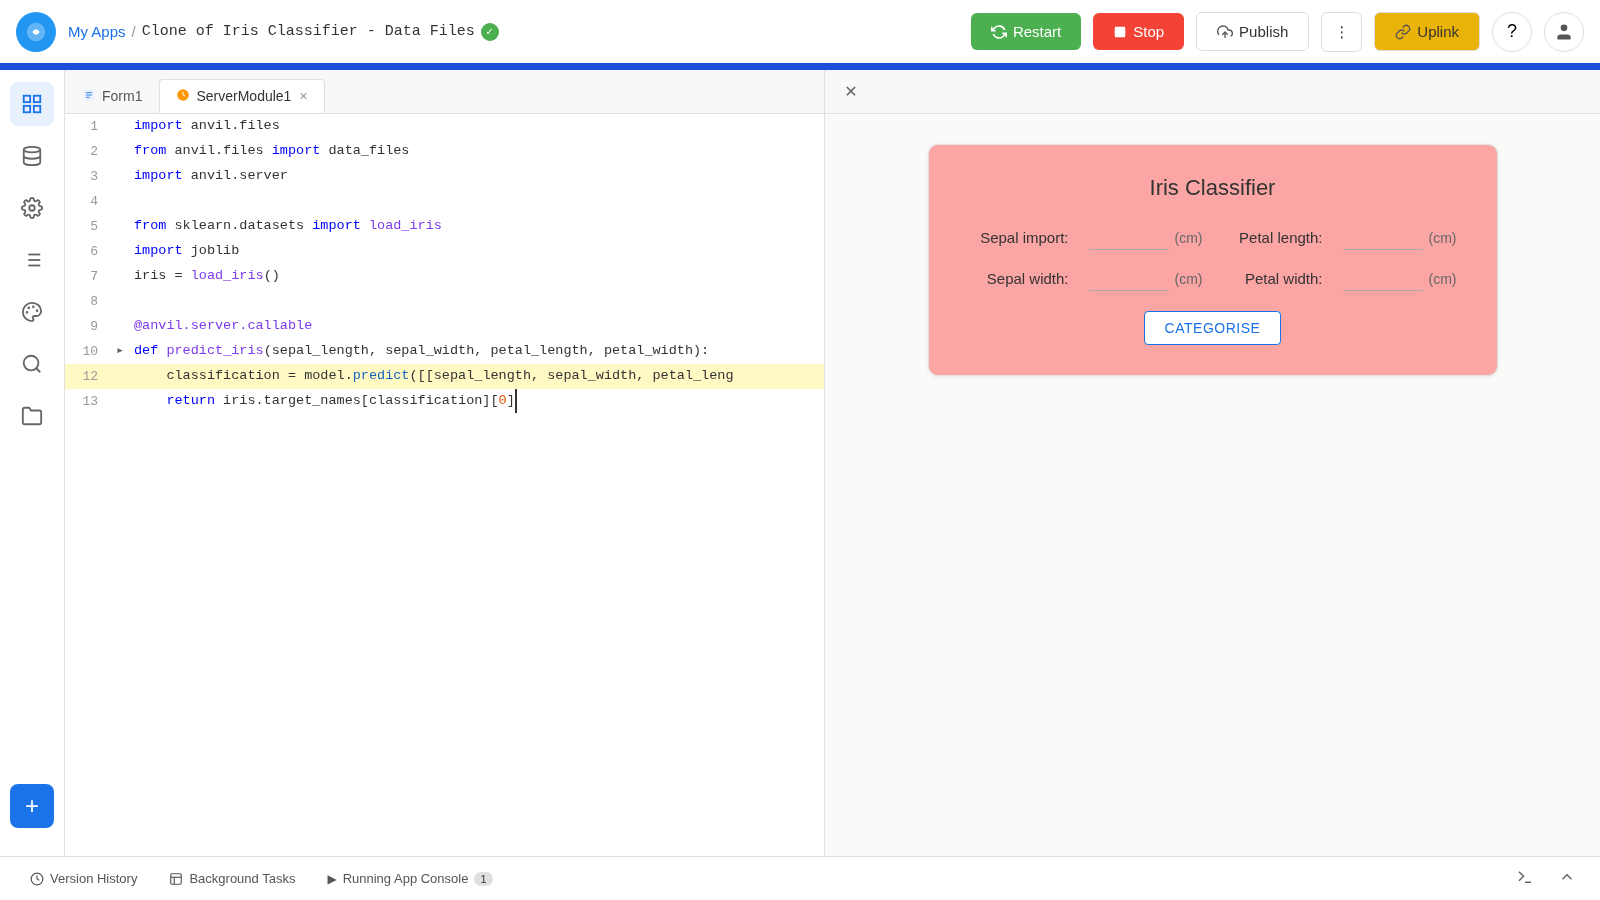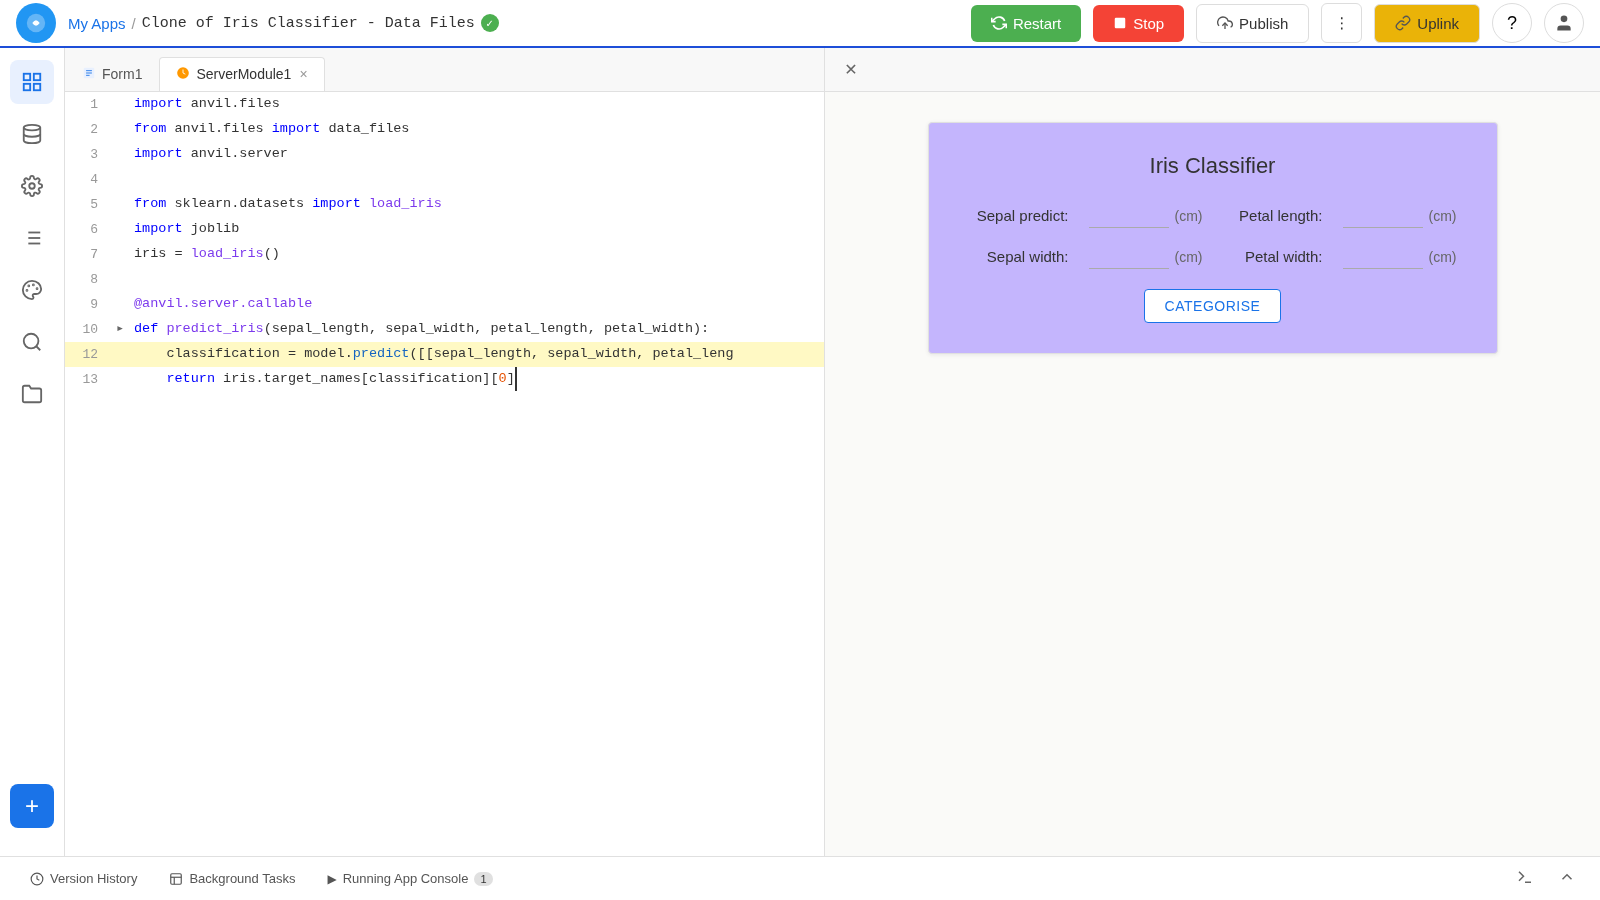--- a/index.html
+++ b/index.html
@@ -1,22 +1,22 @@
 <!DOCTYPE html>
 <html><head>
   <meta charset="utf-8">
   <style>
     * { box-sizing: border-box; margin: 0; padding: 0; }
     body { font-family: -apple-system, BlinkMacSystemFont, 'Segoe UI', sans-serif; background: #f5f5f5; width: 1600px; height: 900px; overflow: hidden; display: flex; flex-direction: column; }
 
     
     .topbar {
-      height: 48px;
+      height: 70px;
       background: #fff;
-      border-bottom: 2px solid #1d4ed8;
+      border-bottom: 7px solid #1d4ed8;
       display: flex;
       align-items: center;
       padding: 0 16px;
       gap: 12px;
       flex-shrink: 0;
     }
     .logo-circle {
       width: 40px; height: 40px;
       background: #2196f3;
       border-radius: 50%;
@@ -213,23 +213,23 @@
       border-radius: 4px;
     }
     .preview-content {
       flex: 1;
       display: flex;
       align-items: flex-start;
       justify-content: center;
       padding: 30px;
     }
     .app-card {
-      background: #c4b5fd;
+      background: #fca5a5;
       border: 1px solid #e0e0e0;
-      border-radius: 4px;
+      border-radius: 10px;
       padding: 30px 40px;
       min-width: 480px;
       box-shadow: 0 1px 4px rgba(0,0,0,0.08);
     }
     .app-title {
       font-size: 22px;
       font-weight: 400;
       text-align: center;
       margin-bottom: 24px;
       color: #333;
@@ -530,21 +530,21 @@
 
   <div class="preview-panel">
     <div class="preview-header">
       <span class="close-preview">✕</span>
     </div>
     <div class="preview-content">
       <div class="app-card">
         <div class="app-title">Iris Classifier</div>
 
         <div class="form-row">
-          <label class="form-label">Sepal predict:</label>
+          <label class="form-label">Sepal import:</label>
           <div class="form-input-group">
             <input class="form-input" type="text" value="" style="">
             <span class="form-unit">(cm)</span>
           </div>
           <label class="form-label">Petal length:</label>
           <div class="form-input-group">
             <input class="form-input" type="text" value="" style="">
             <span class="form-unit">(cm)</span>
           </div>
         </div>

